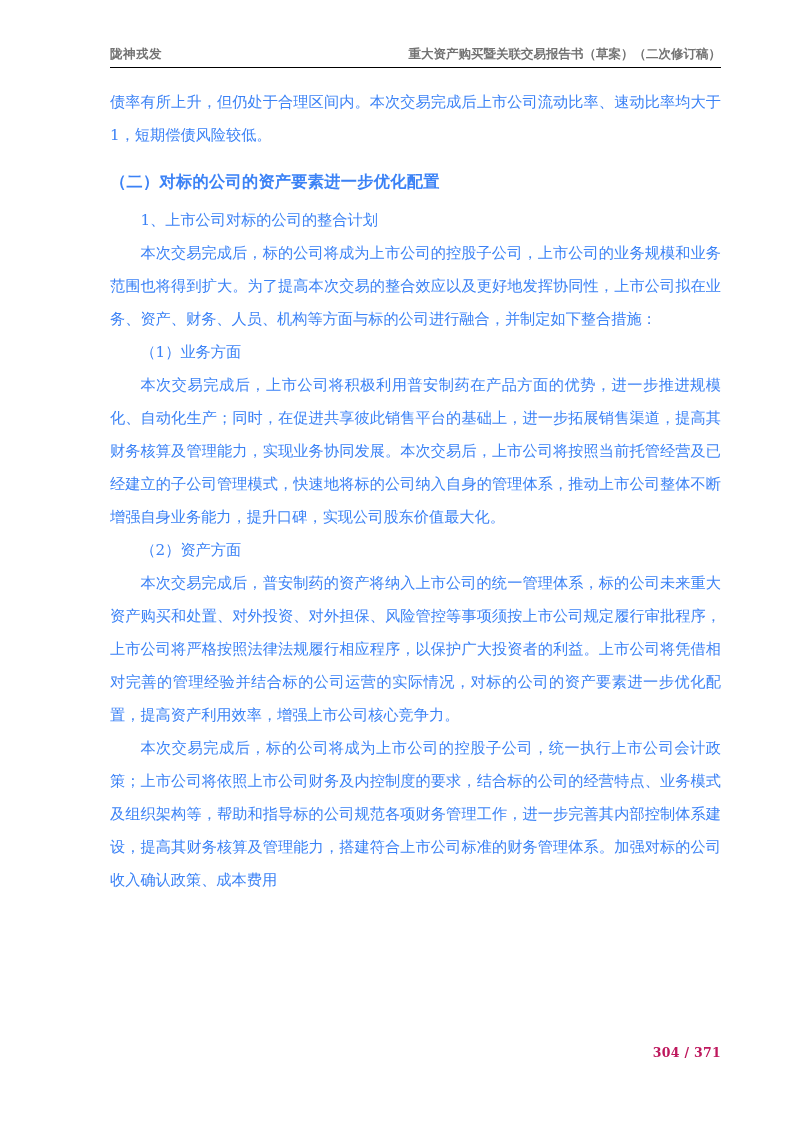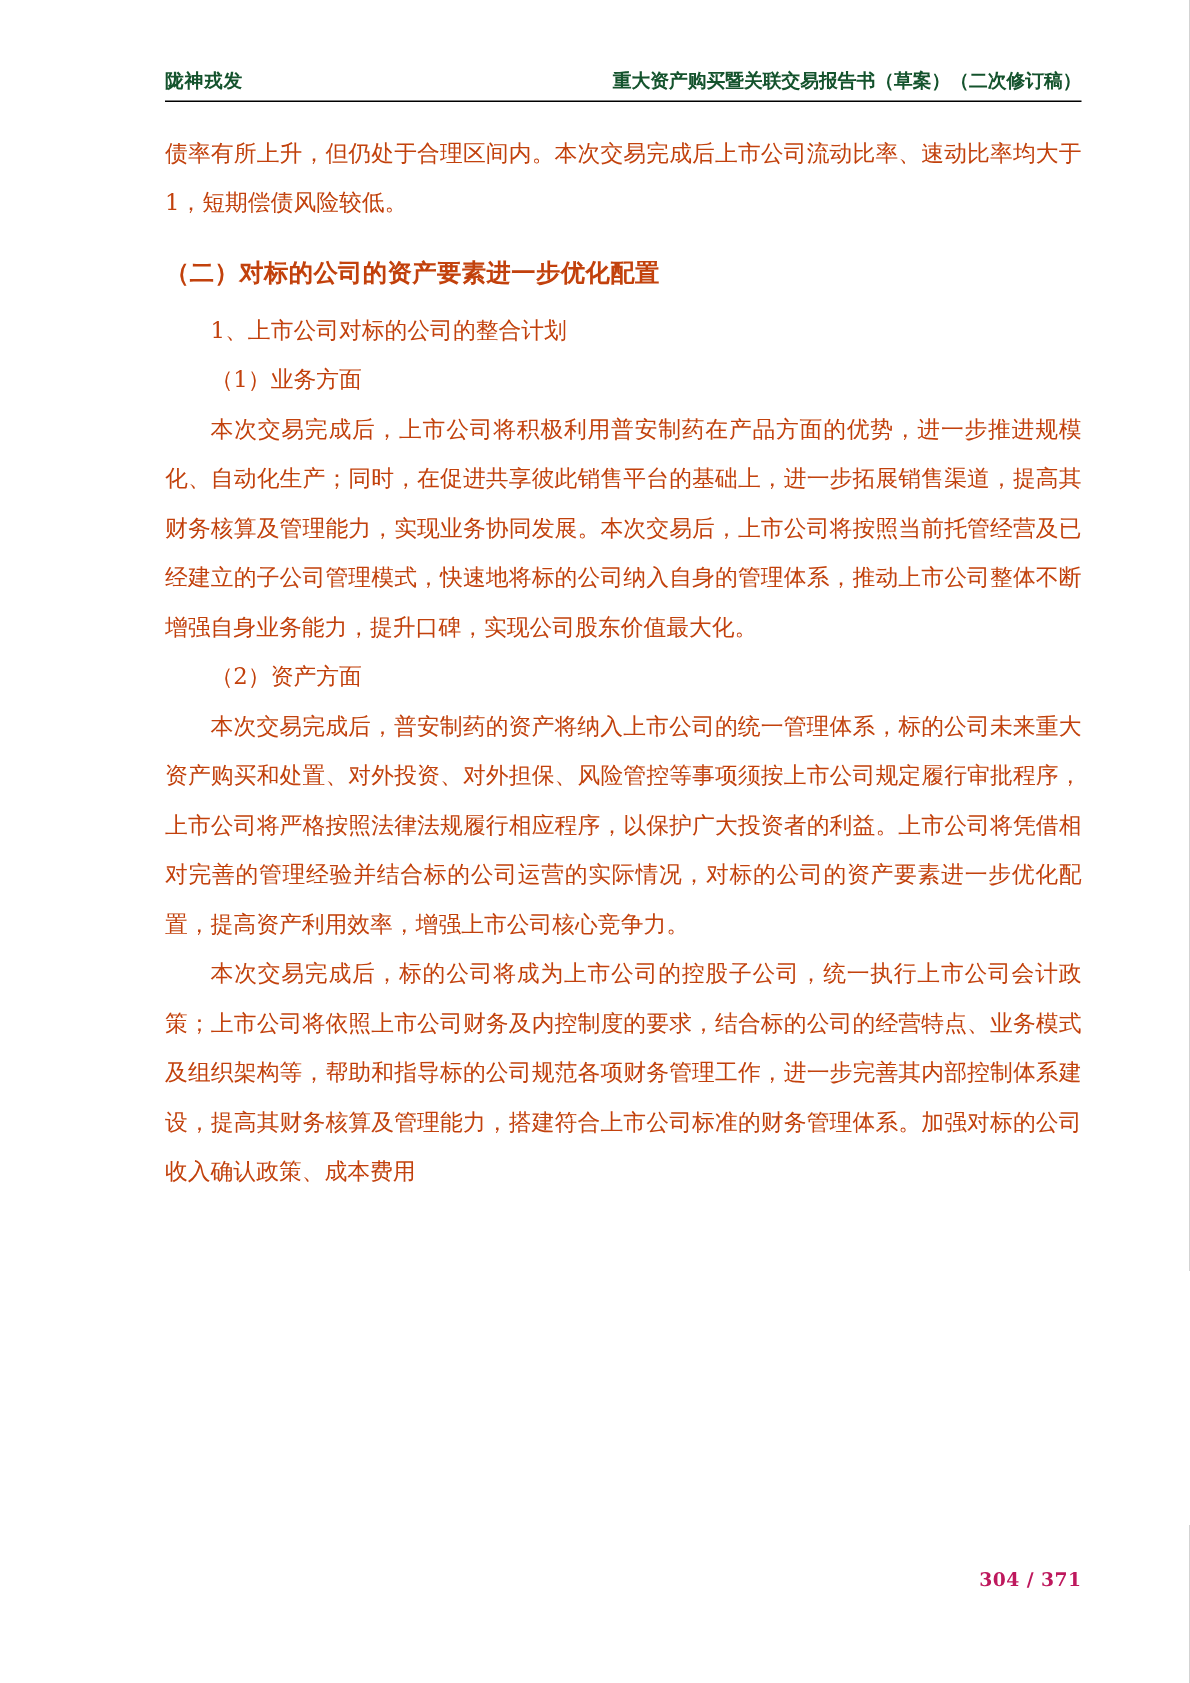--- a/index.html
+++ b/index.html
@@ -29,42 +29,42 @@
     padding: 46px 72px 40px 110px;
     box-sizing: border-box;
   }
   
   .header {
     display: flex;
     justify-content: space-between;
     align-items: flex-end;
     font-size: 12.5px;
     font-weight: bold;
-    color: #14532d;
+    color: #737373;
     line-height: 1.3;
     padding-bottom: 5px;
   }
   .header-left {
     letter-spacing: 0.5px;
     white-space: nowrap;
   }
   .header-right {
     letter-spacing: 0px;
     white-space: nowrap;
   }
   .header-rule {
     border-bottom: 1.3px solid #000;
     margin-top: 0px;
     margin-bottom: 18px;
   }
   
   .content {
     font-size: 15.2px;
     line-height: 33px;
-    color: #c2410c;
+    color: #3b82f6;
     text-align: justify;
     text-justify: inter-ideograph;
   }
   p {
     margin: 0;
     padding: 0;
   }
   .para {
     text-indent: 2em;
   }
@@ -108,20 +108,21 @@
     <div class="header-rule"></div>
 
     <div class="content">
 
       <p class="para-noindent">债率有所上升，但仍处于合理区间内。本次交易完成后上市公司流动比率、速动比率均大于 1，短期偿债风险较低。</p>
 
       <p class="heading2">（二）对标的公司的资产要素进一步优化配置</p>
 
       <p class="subheading">1、上市公司对标的公司的整合计划</p>
 
+      <p class="para">本次交易完成后，标的公司将成为上市公司的控股子公司，上市公司的业务规模和业务范围也将得到扩大。为了提高本次交易的整合效应以及更好地发挥协同性，上市公司拟在业务、资产、财务、人员、机构等方面与标的公司进行融合，并制定如下整合措施：</p>
 
       <p class="para">（1）业务方面</p>
       <p class="para">本次交易完成后，上市公司将积极利用普安制药在产品方面的优势，进一步推进规模化、自动化生产；同时，在促进共享彼此销售平台的基础上，进一步拓展销售渠道，提高其财务核算及管理能力，实现业务协同发展。本次交易后，上市公司将按照当前托管经营及已经建立的子公司管理模式，快速地将标的公司纳入自身的管理体系，推动上市公司整体不断增强自身业务能力，提升口碑，实现公司股东价值最大化。</p>
 
       <p class="para">（2）资产方面</p>
       <p class="para">本次交易完成后，普安制药的资产将纳入上市公司的统一管理体系，标的公司未来重大资产购买和处置、对外投资、对外担保、风险管控等事项须按上市公司规定履行审批程序，上市公司将严格按照法律法规履行相应程序，以保护广大投资者的利益。上市公司将凭借相对完善的管理经验并结合标的公司运营的实际情况，对标的公司的资产要素进一步优化配置，提高资产利用效率，增强上市公司核心竞争力。</p>
 
       <p class="para">本次交易完成后，标的公司将成为上市公司的控股子公司，统一执行上市公司会计政策；上市公司将依照上市公司财务及内控制度的要求，结合标的公司的经营特点、业务模式及组织架构等，帮助和指导标的公司规范各项财务管理工作，进一步完善其内部控制体系建设，提高其财务核算及管理能力，搭建符合上市公司标准的财务管理体系。加强对标的公司收入确认政策、成本费用</p>
 
     </div>

